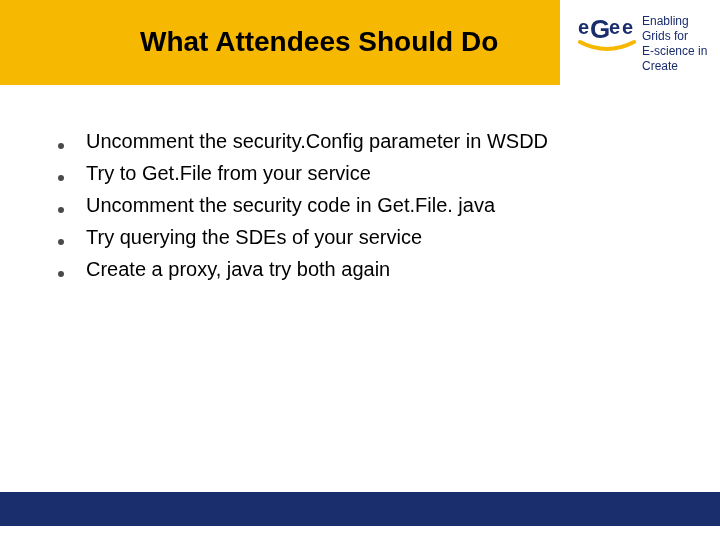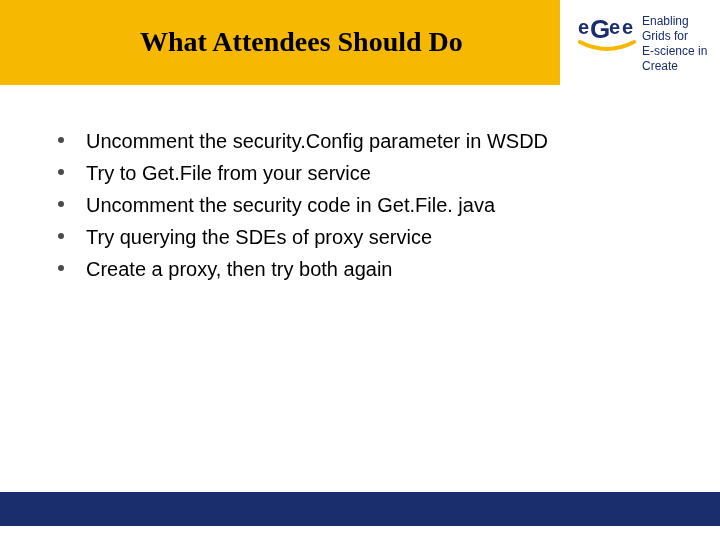--- a/index.html
+++ b/index.html
@@ -20,21 +20,20 @@
     background: #f6b800;
   }
   .title {
     position: absolute;
     top: 26px;
     left: 140px;
     font-size: 28px;
     font-weight: bold;
     color: #000;
     white-space: nowrap;
-    font-family: Liberation Serif, serif;
   }
   .logo-block {
     position: absolute;
     top: 14px;
     right: 12px;
     width: 130px;
     display: flex;
     flex-direction: row;
     align-items: flex-start;
     gap: 6px;
@@ -49,21 +48,21 @@
     font-family: Arial, sans-serif;
   }
   .content {
     position: absolute;
     top: 128px;
     left: 58px;
     right: 40px;
   }
   .bullet-row {
     display: flex;
-    align-items: flex-start;
+    align-items: center;
     margin-bottom: 6px;
   }
   .bullet-dot {
     flex: 0 0 auto;
     width: 6px;
     height: 6px;
     border-radius: 50%;
     background: #4a4a4a;
     margin-top: 9px;
     margin-right: 22px;
@@ -112,21 +111,21 @@
   <div class="bullet-row">
     <span class="bullet-dot"></span>
     <span class="bullet-text">Try to Get.File from your service</span>
   </div>
   <div class="bullet-row">
     <span class="bullet-dot"></span>
     <span class="bullet-text">Uncomment the security code in Get.File. java</span>
   </div>
   <div class="bullet-row">
     <span class="bullet-dot"></span>
-    <span class="bullet-text">Try querying the SDEs of proxy service</span>
+    <span class="bullet-text">Try querying the SDEs of your service</span>
   </div>
   <div class="bullet-row">
     <span class="bullet-dot"></span>
-    <span class="bullet-text">Create a proxy, then try both again</span>
+    <span class="bullet-text">Create a proxy, java try both again</span>
   </div>
 </div>
 
 <div class="footer-band"></div>
 
 </body></html>

